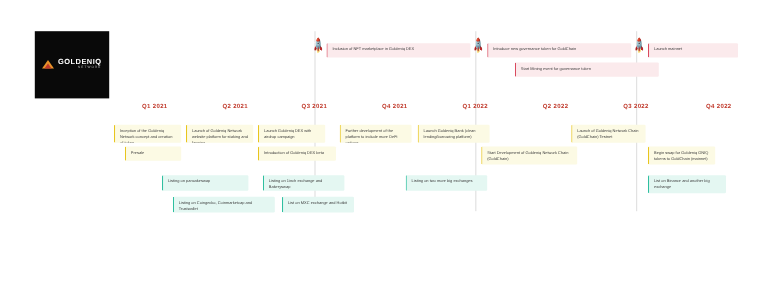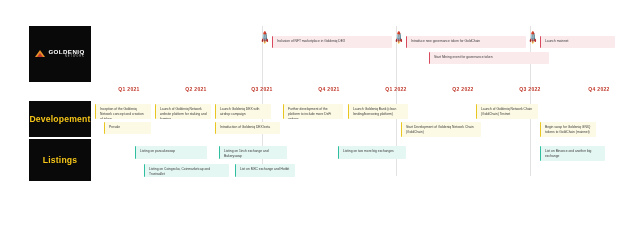--- a/index.html
+++ b/index.html
@@ -107,26 +107,20 @@
         <span class="pyr"></span>
           <span class="pyr2"></span>
       </span>
       <span class="logo-words">
         <span class="logo-name">GOLDENIQ</span>
         <span class="logo-sub">NETWORK</span>
       </span>
     </div>
   </div>
 
-  <div class="rowlabel dev">
-    <span>Developement</span>
-  </div>
-  <div class="rowlabel lst">
-    <span>Listings</span>
-  </div>
 
   <div class="grid">
     <div class="vline" style="left:167px"></div>
     <div class="vline" style="left:301px"></div>
     <div class="vline" style="left:435px"></div>
 
     <div class="qlabel" style="left:34px">Q1 2021</div>
     <div class="qlabel" style="left:101px">Q2 2021</div>
     <div class="qlabel" style="left:167px">Q3 2021</div>
     <div class="qlabel" style="left:234px">Q4 2021</div>

